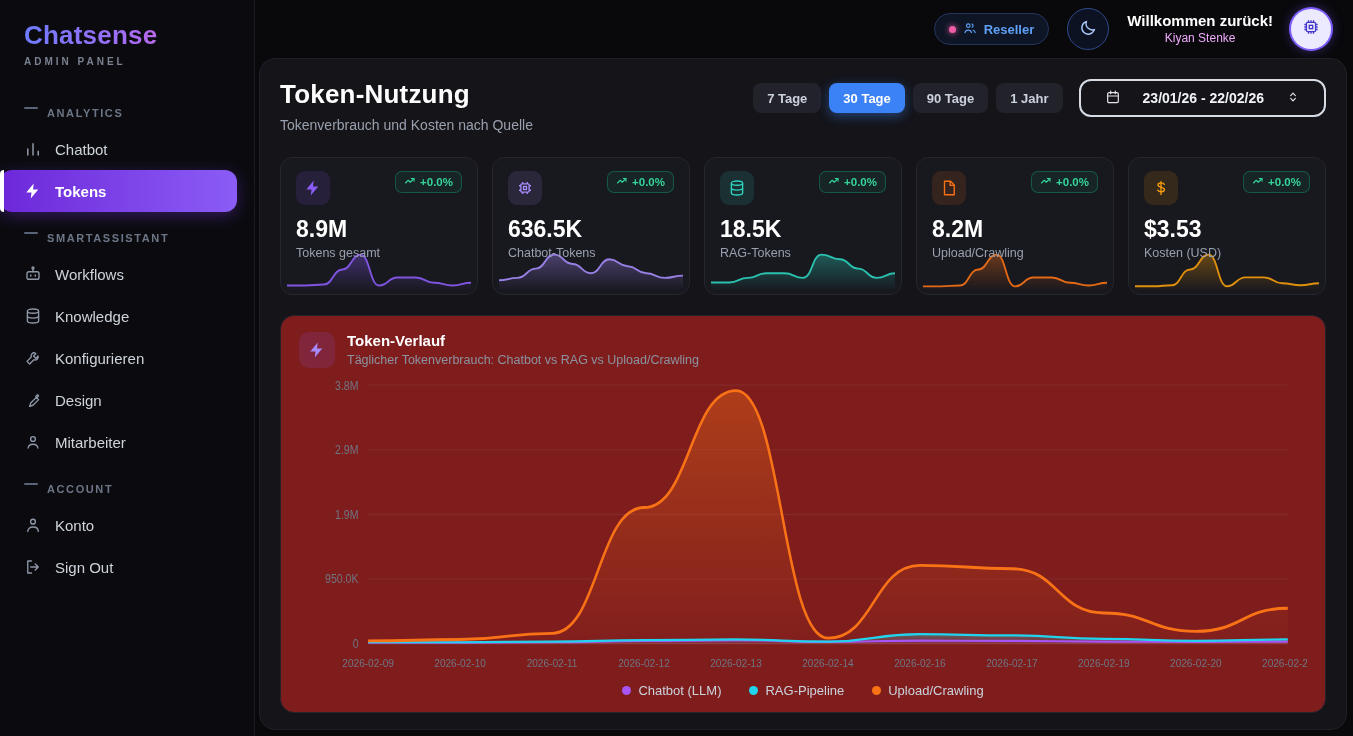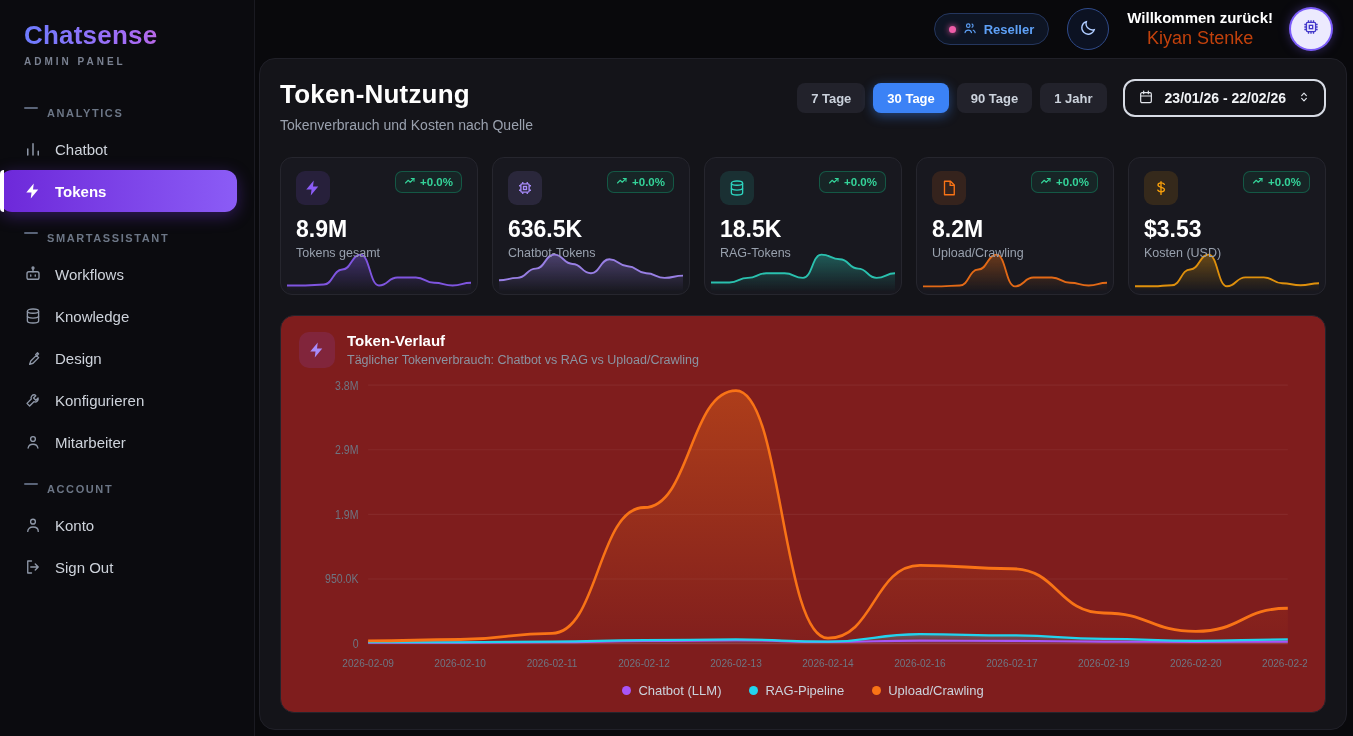--- a/index.html
+++ b/index.html
@@ -33,32 +33,32 @@
   .nav-item.active::before { content:""; position:absolute; left:0; top:0; bottom:0; width:4px; background:#fff; border-radius:4px 0 0 4px; }
   .nav-item.active .ic { color:#fff; }
   
   .main { flex:1; display:flex; flex-direction:column; height:100%; }
   .topbar { height:58px; display:flex; align-items:center; justify-content:flex-end; gap:18px; padding:0 22px; }
   .reseller-pill { display:flex; align-items:center; gap:7px; height:32px; padding:0 14px; border-radius:999px; background:#0e1524; border:1px solid #24365e; color:#5ea0f6; font-size:13px; font-weight:600; cursor:pointer; }
   .pink-dot { width:7px; height:7px; border-radius:50%; background:#ef5da8; box-shadow:0 0 6px #ef5da8; }
   .moon-btn { width:42px; height:42px; border-radius:50%; border:1.5px solid #2f4a8a; background:#0c1222; color:#aecbff; display:flex; align-items:center; justify-content:center; cursor:pointer; }
   .welcome { text-align:center; line-height:1.3; }
   .welcome-title { font-size:15px; font-weight:700; color:#fff; }
-  .welcome-name { font-size:18px; color:#c2410c; }
+  .welcome-name { font-size:12px; color:#f0abfc; }
   .avatar { width:40px; height:40px; border-radius:50%; background:#eceafe; color:#4338ca; display:flex; align-items:center; justify-content:center; box-shadow:0 0 0 2px #7c5cfa, 0 0 12px rgba(124,92,250,.55); cursor:pointer; }
   
   .panel { flex:1; margin:0 6px 6px 4px; background:#141419; border:1px solid #202028; border-radius:16px; padding:20px 20px 16px; display:flex; flex-direction:column; overflow:hidden; }
   .page-head { display:flex; justify-content:space-between; align-items:flex-start; }
   .page-title { font-size:26px; font-weight:800; color:#fff; letter-spacing:.2px; }
   .page-sub { font-size:14px; color:#9aa1ae; margin-top:7px; }
   .head-right { display:flex; align-items:center; gap:16px; }
   .ranges { display:flex; gap:8px; }
   .range-btn { height:30px; padding:0 14px; border:none; border-radius:8px; background:#22222b; color:#cbd2dc; font-size:13px; font-weight:600; cursor:pointer; font-family:inherit; }
   .range-btn.active { background:#3b82f6; color:#fff; box-shadow:0 3px 12px rgba(59,130,246,.45); }
-  .date-pill { display:flex; align-items:center; gap:11px; height:38px; padding:0 13px; border:2px solid #d7dbe4; border-radius:12px; color:#f1f3f6; font-size:14px; font-weight:600; cursor:pointer; background:transparent;text-align:center; }
+  .date-pill { display:flex; align-items:center; gap:22px; height:38px; padding:0 24px; border:2px solid #d7dbe4; border-radius:12px; color:#f1f3f6; font-size:14px; font-weight:600; cursor:pointer; background:transparent;text-align:center; }
   .date-pill svg { color:#e3e6ec; }
   
   .stats-row { display:flex; gap:14px; margin-top:24px; }
   .stat-card { flex:1; position:relative; height:138px; background:#18181f; border:1px solid #26262e; border-radius:12px; padding:13px 15px; overflow:hidden; }
   .stat-top { display:flex; justify-content:space-between; align-items:flex-start; }
   .stat-ic { width:34px; height:34px; border-radius:9px; display:flex; align-items:center; justify-content:center; }
   .stat-ic svg { width:18px; height:18px; }
   .trend-badge { display:flex; align-items:center; gap:4px; padding:3px 8px; border-radius:7px; background:rgba(16,185,129,.08); border:1px solid rgba(16,185,129,.35); color:#34d399; font-size:11.5px; font-weight:700; }
   .stat-value { position:relative; z-index:2; font-size:23px; font-weight:800; color:#fff; margin-top:11px; }
   .stat-label { position:relative; z-index:2; font-size:12.5px; color:#98a0ad; margin-top:3px; }
@@ -128,33 +128,33 @@
             <ellipse cx="12" cy="5.5" rx="7.5" ry="2.8"></ellipse>
             <path d="M4.5 5.5v13c0 1.55 3.36 2.8 7.5 2.8s7.5-1.25 7.5-2.8v-13"></path>
             <path d="M4.5 12c0 1.55 3.36 2.8 7.5 2.8s7.5-1.25 7.5-2.8"></path>
           </svg>
       </span>
       <span>Knowledge</span>
     </div>
     <div class="nav-item">
       <span class="ic">
         <svg class="ic" viewBox="0 0 24 24" fill="none" stroke="currentColor" stroke-width="1.8" stroke-linecap="round" stroke-linejoin="round">
+            <path d="M14.7 5.2a4.2 4.2 0 0 0-5 5.6L4 16.5 7.5 20l5.7-5.7a4.2 4.2 0 0 0 5.6-5l-3 3-3.1-3.1 3-3z"></path>
+          </svg>
+      </span>
+      <span>Konfigurieren</span>
+    </div>
+    <div class="nav-item">
+      <span class="ic">
+        <svg class="ic" viewBox="0 0 24 24" fill="none" stroke="currentColor" stroke-width="1.8" stroke-linecap="round" stroke-linejoin="round">
             <path d="M12 19l7.5-7.5-3-3L9 16l-1.5 4.5L12 19z"></path>
             <path d="M15.5 7.5 18 5l1.5 1.5L17 9"></path>
           </svg>
       </span>
       <span>Design</span>
-    </div>
-    <div class="nav-item">
-      <span class="ic">
-        <svg class="ic" viewBox="0 0 24 24" fill="none" stroke="currentColor" stroke-width="1.8" stroke-linecap="round" stroke-linejoin="round">
-            <path d="M14.7 5.2a4.2 4.2 0 0 0-5 5.6L4 16.5 7.5 20l5.7-5.7a4.2 4.2 0 0 0 5.6-5l-3 3-3.1-3.1 3-3z"></path>
-          </svg>
-      </span>
-      <span>Konfigurieren</span>
     </div>
 
     <div class="nav-item">
       <span class="ic">
         <svg class="ic" viewBox="0 0 24 24" fill="none" stroke="currentColor" stroke-width="1.8" stroke-linecap="round">
             <circle cx="12" cy="8" r="3.2"></circle>
             <path d="M5.5 20c.6-3.3 3.2-5 6.5-5s5.9 1.7 6.5 5"></path>
           </svg>
       </span>
       <span>Mitarbeiter</span>

